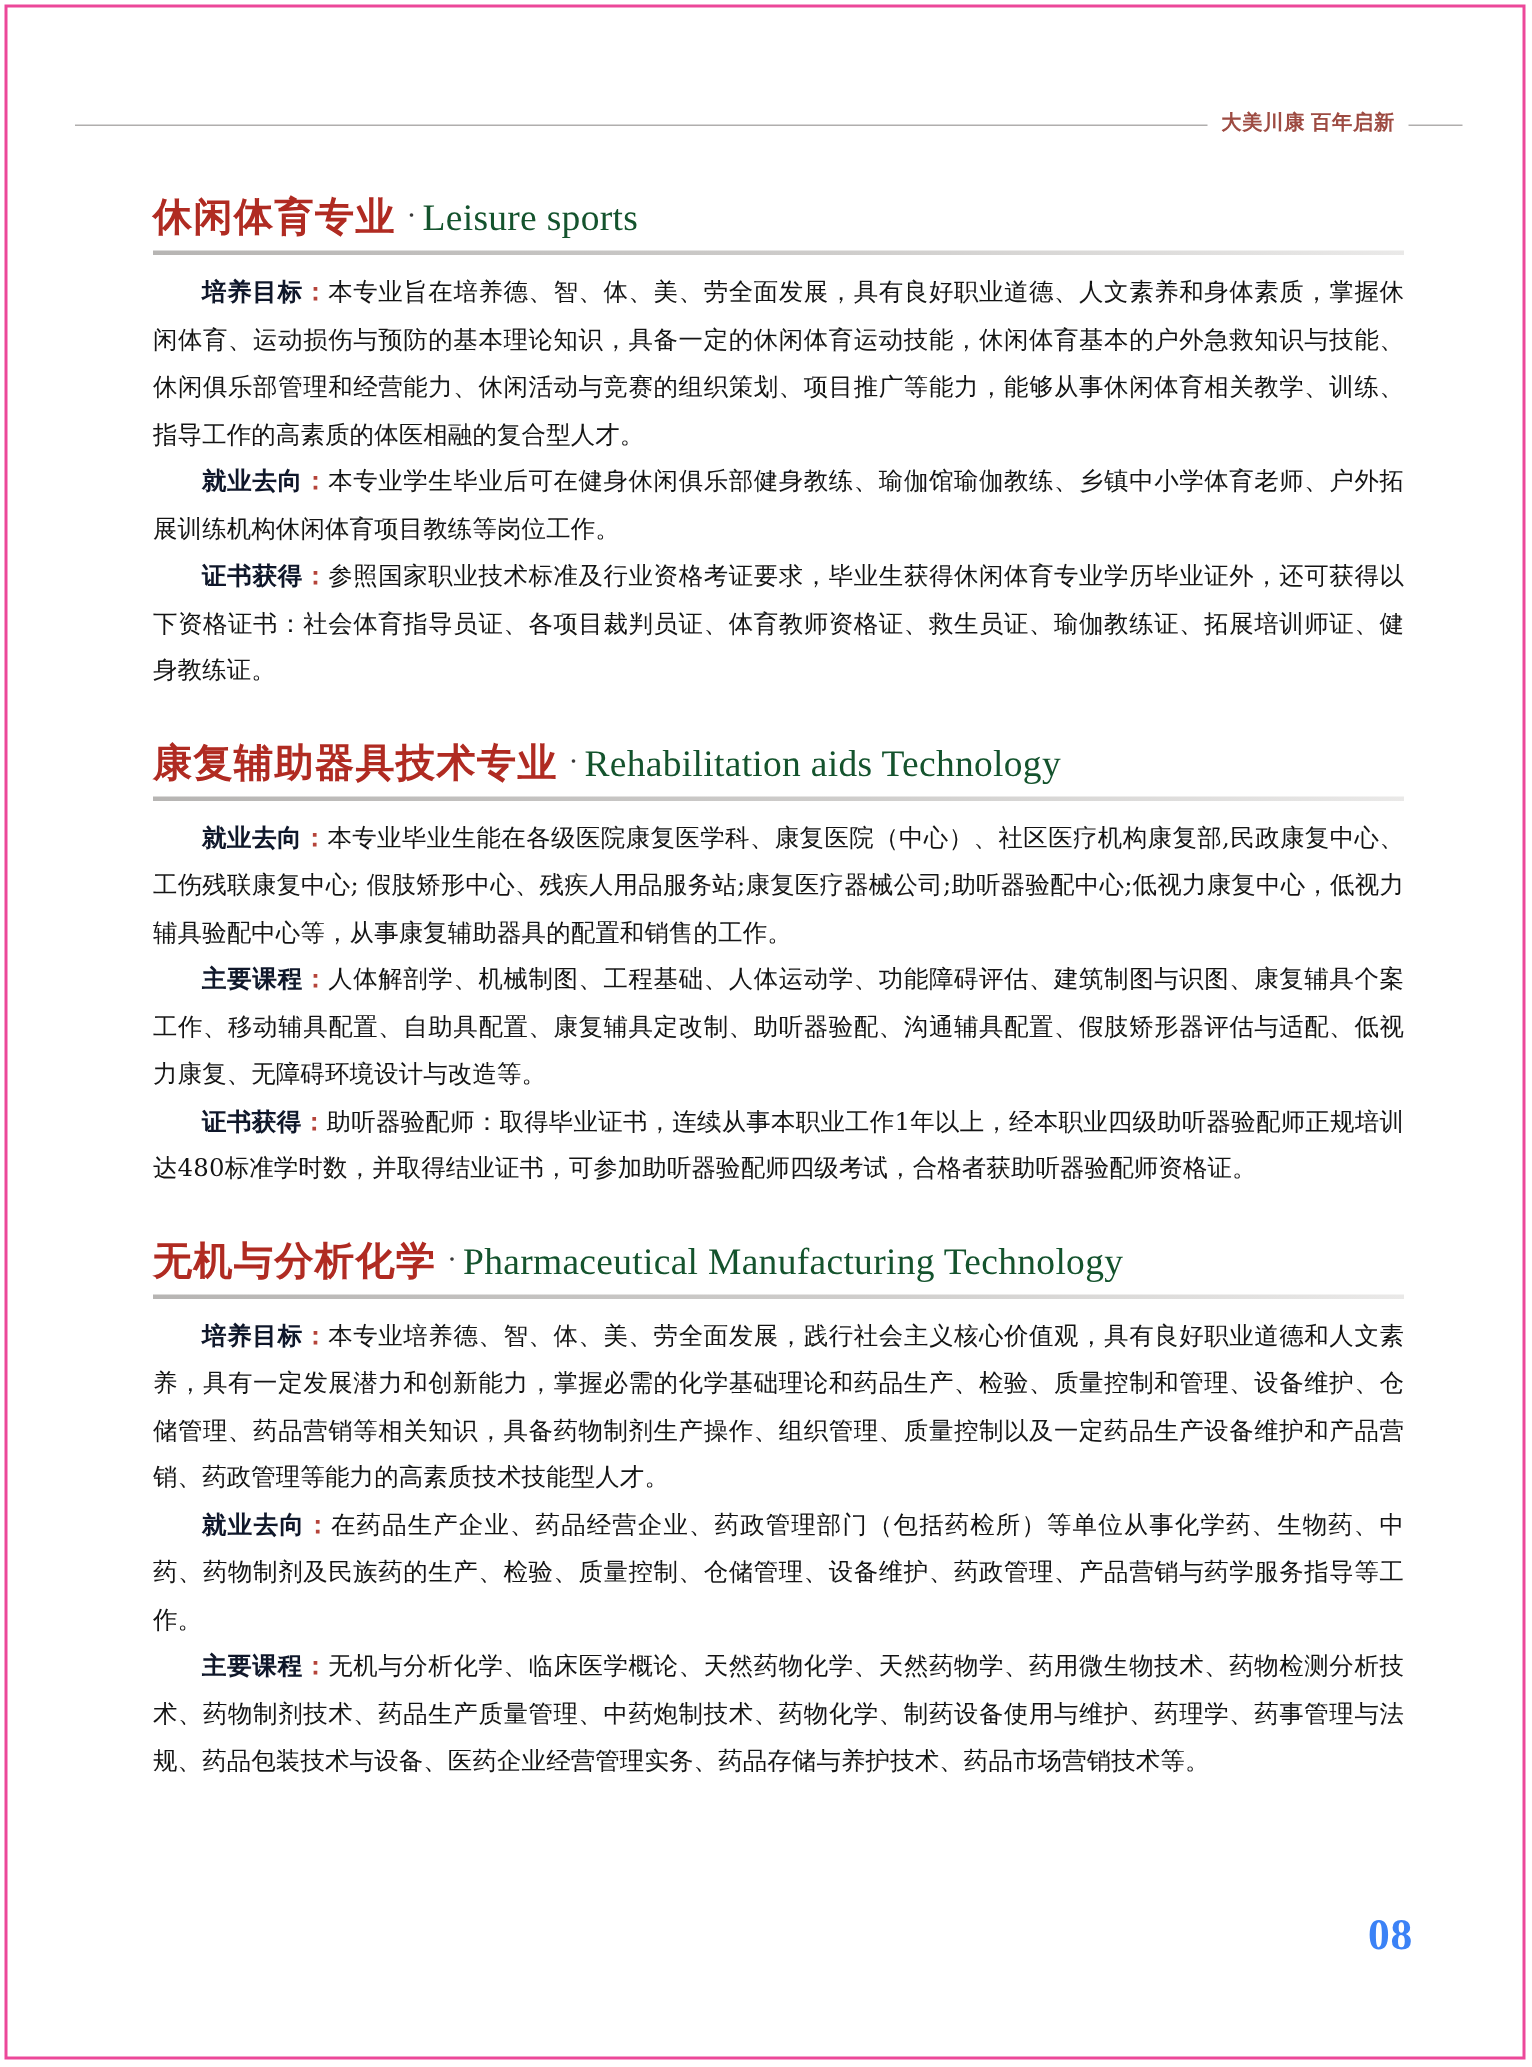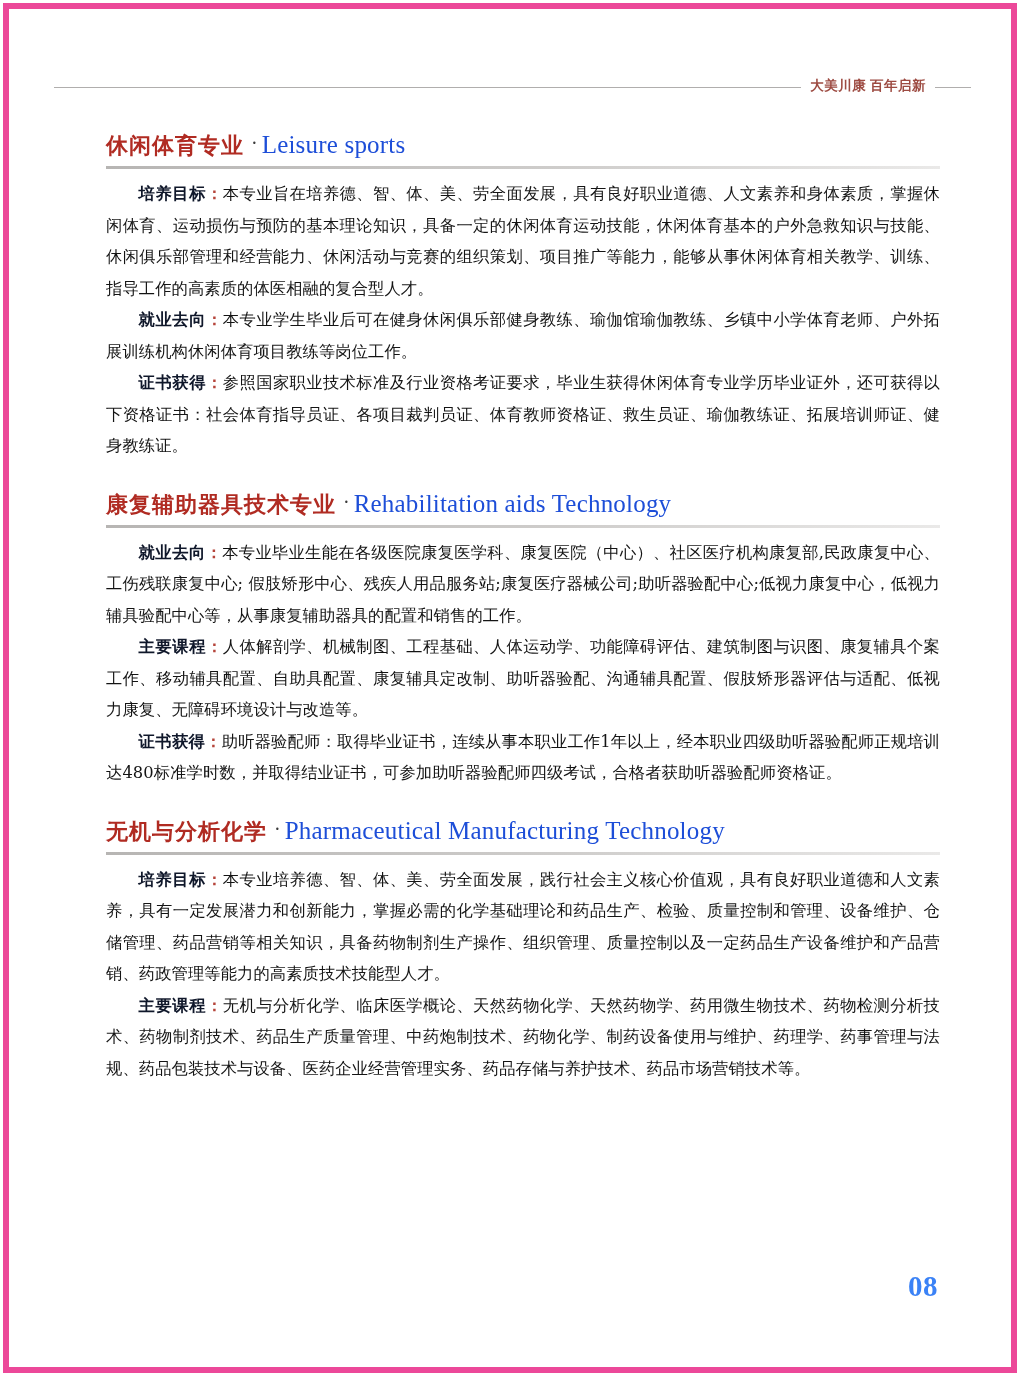--- a/index.html
+++ b/index.html
@@ -16,21 +16,21 @@
     overflow: hidden;
   }
 
   .page {
     position: absolute;
     left: 3px;
     top: 3px;
     width: 1014px;
     height: 1370px;
     background: #ffffff;
-    border: 6px solid #ec4899;
+    border: 2px solid #ec4899;
     box-sizing: border-box;
     overflow: hidden;
   }
 
   
   .running-header {
     position: absolute;
     left: 45px;
     right: 40px;
     top: 70px;
@@ -84,35 +84,35 @@
     content: "";
     position: absolute;
     left: 0;
     right: 0;
     bottom: 0;
     height: 3px;
     background: linear-gradient(to right, #aaa8a6 0%, #c6c4c2 55%, #e6e5e4 100%);
     opacity: 0.85;
   }
   .sec-title-cn {
-    font-size: 22px;
+    font-size: 26px;
     font-weight: bold;
     color: #b02b22;
     letter-spacing: 1px;
     font-family: "DejaVu Serif", "Liberation Serif", serif;
   }
   .sec-dot {
     font-size: 20px;
     color: #3a3a3a;
     padding: 0 4px 0 7px;
     vertical-align: 3px;
   }
   .sec-title-en {
     font-size: 25px;
-    color: #1d4ed8;
+    color: #14532d;
     font-family: "Liberation Serif", "DejaVu Serif", serif;
     letter-spacing: 0.2px;
   }
 
   
   .para {
     font-size: 16.3px;
     line-height: 31.5px;
     text-align: justify;
     text-justify: inter-ideograph;
@@ -183,20 +183,21 @@
       <p class="para"><span class="lbl">证书获得</span><span class="lbl-colon">：</span><span>助听器验配师：取得毕业证书，连续从事本职业工作1年以上，经本职业四级助听器验配师正规培训达480标准学时数，并取得结业证书，可参加助听器验配师四级考试，合格者获助听器验配师资格证。</span></p>
     </div>
 
     <div class="section">
       <div class="sec-head">
         <span class="sec-title-cn">无机与分析化学</span><span class="sec-dot">·</span><span class="sec-title-en">Pharmaceutical Manufacturing Technology</span>
       </div>
 
       <p class="para"><span class="lbl">培养目标</span><span class="lbl-colon">：</span><span>本专业培养德、智、体、美、劳全面发展，践行社会主义核心价值观，具有良好职业道德和人文素养，具有一定发展潜力和创新能力，掌握必需的化学基础理论和药品生产、检验、质量控制和管理、设备维护、仓储管理、药品营销等相关知识，具备药物制剂生产操作、组织管理、质量控制以及一定药品生产设备维护和产品营销、药政管理等能力的高素质技术技能型人才。</span></p>
 
+      <p class="para"><span class="lbl">就业去向</span><span class="lbl-colon">：</span><span>在药品生产企业、药品经营企业、药政管理部门（包括药检所）等单位从事化学药、生物药、中药、药物制剂及民族药的生产、检验、质量控制、仓储管理、设备维护、药政管理、产品营销与药学服务指导等工作。</span></p>
 
       <p class="para"><span class="lbl">主要课程</span><span class="lbl-colon">：</span><span>无机与分析化学、临床医学概论、天然药物化学、天然药物学、药用微生物技术、药物检测分析技术、药物制剂技术、药品生产质量管理、中药炮制技术、药物化学、制药设备使用与维护、药理学、药事管理与法规、药品包装技术与设备、医药企业经营管理实务、药品存储与养护技术、药品市场营销技术等。</span></p>
 
     </div>
 
   </div>
 
   <div class="page-number">08</div>
 
 </div>

